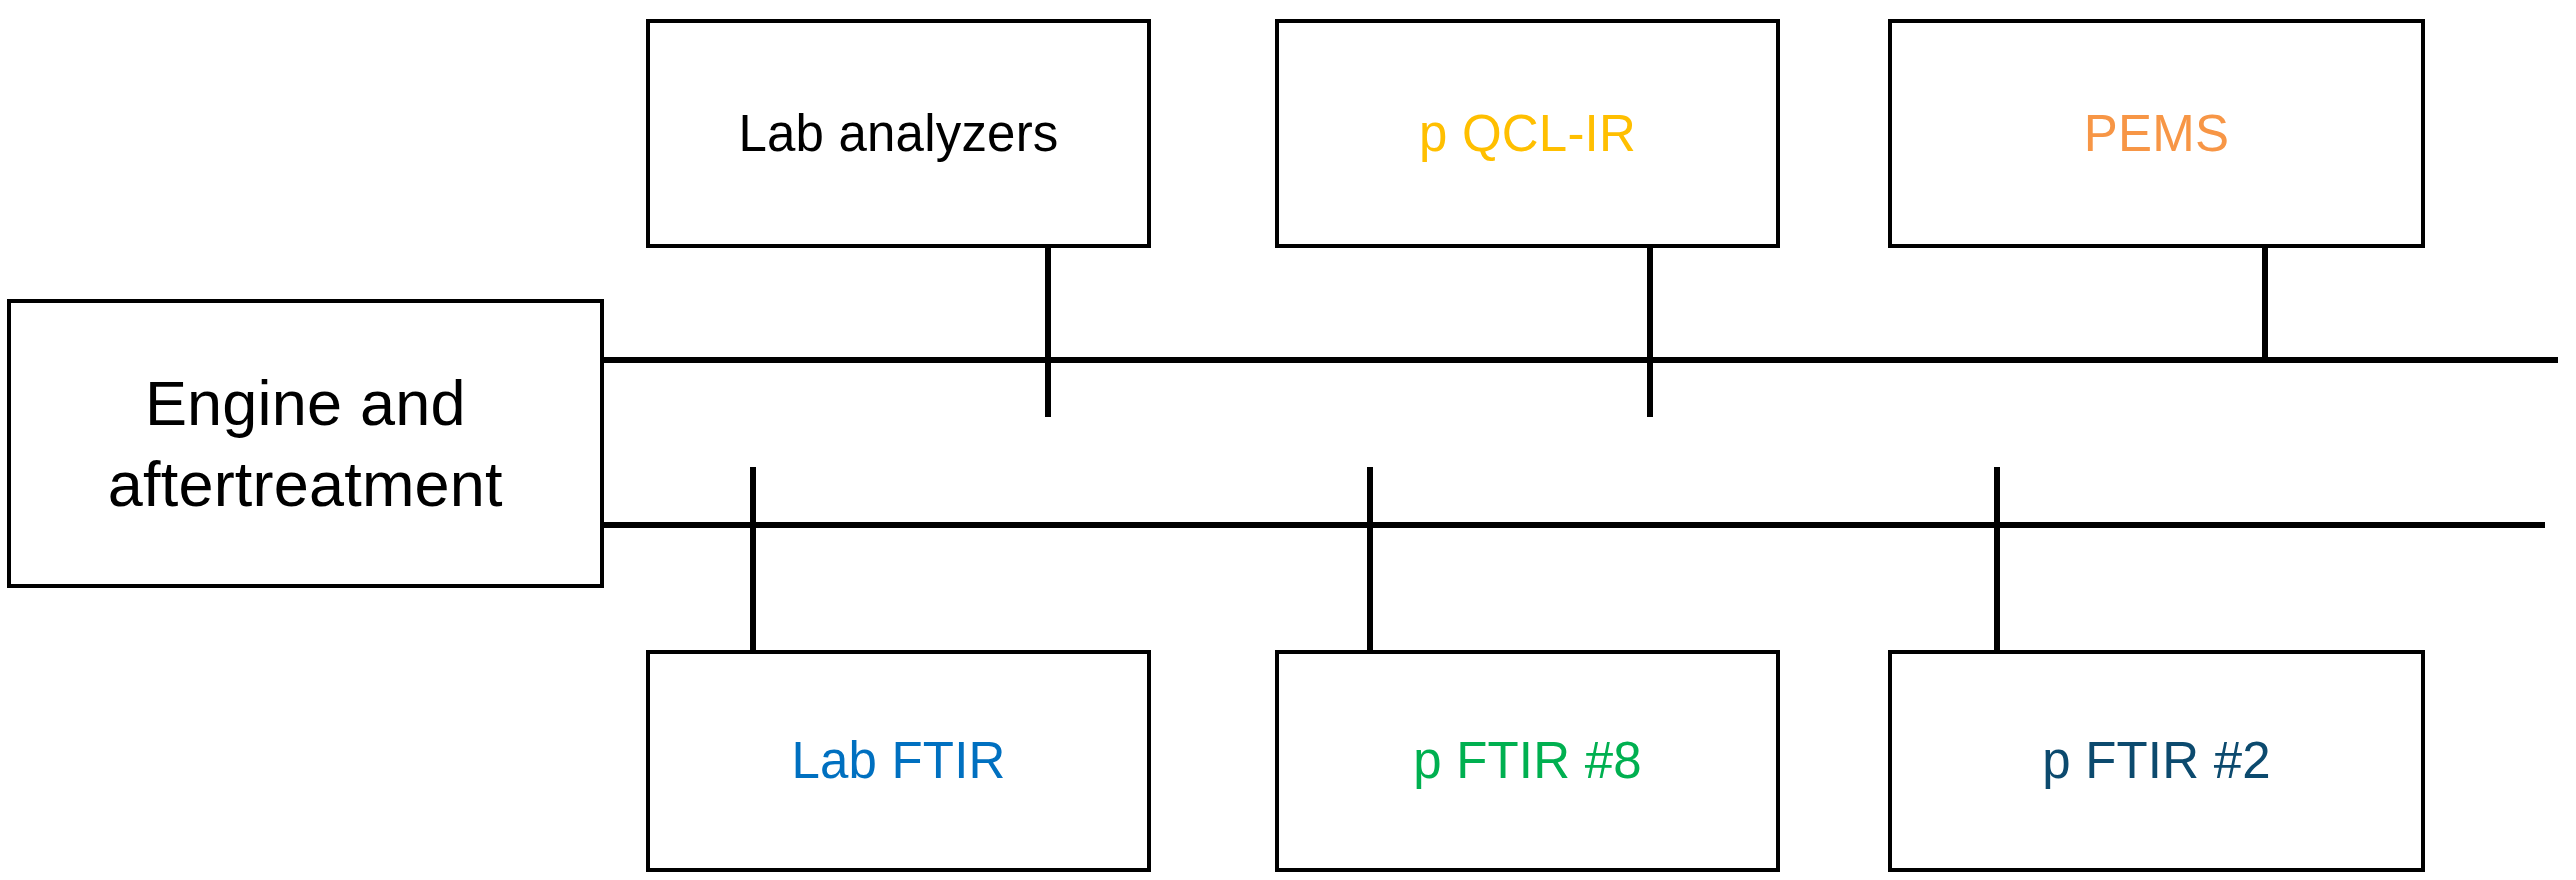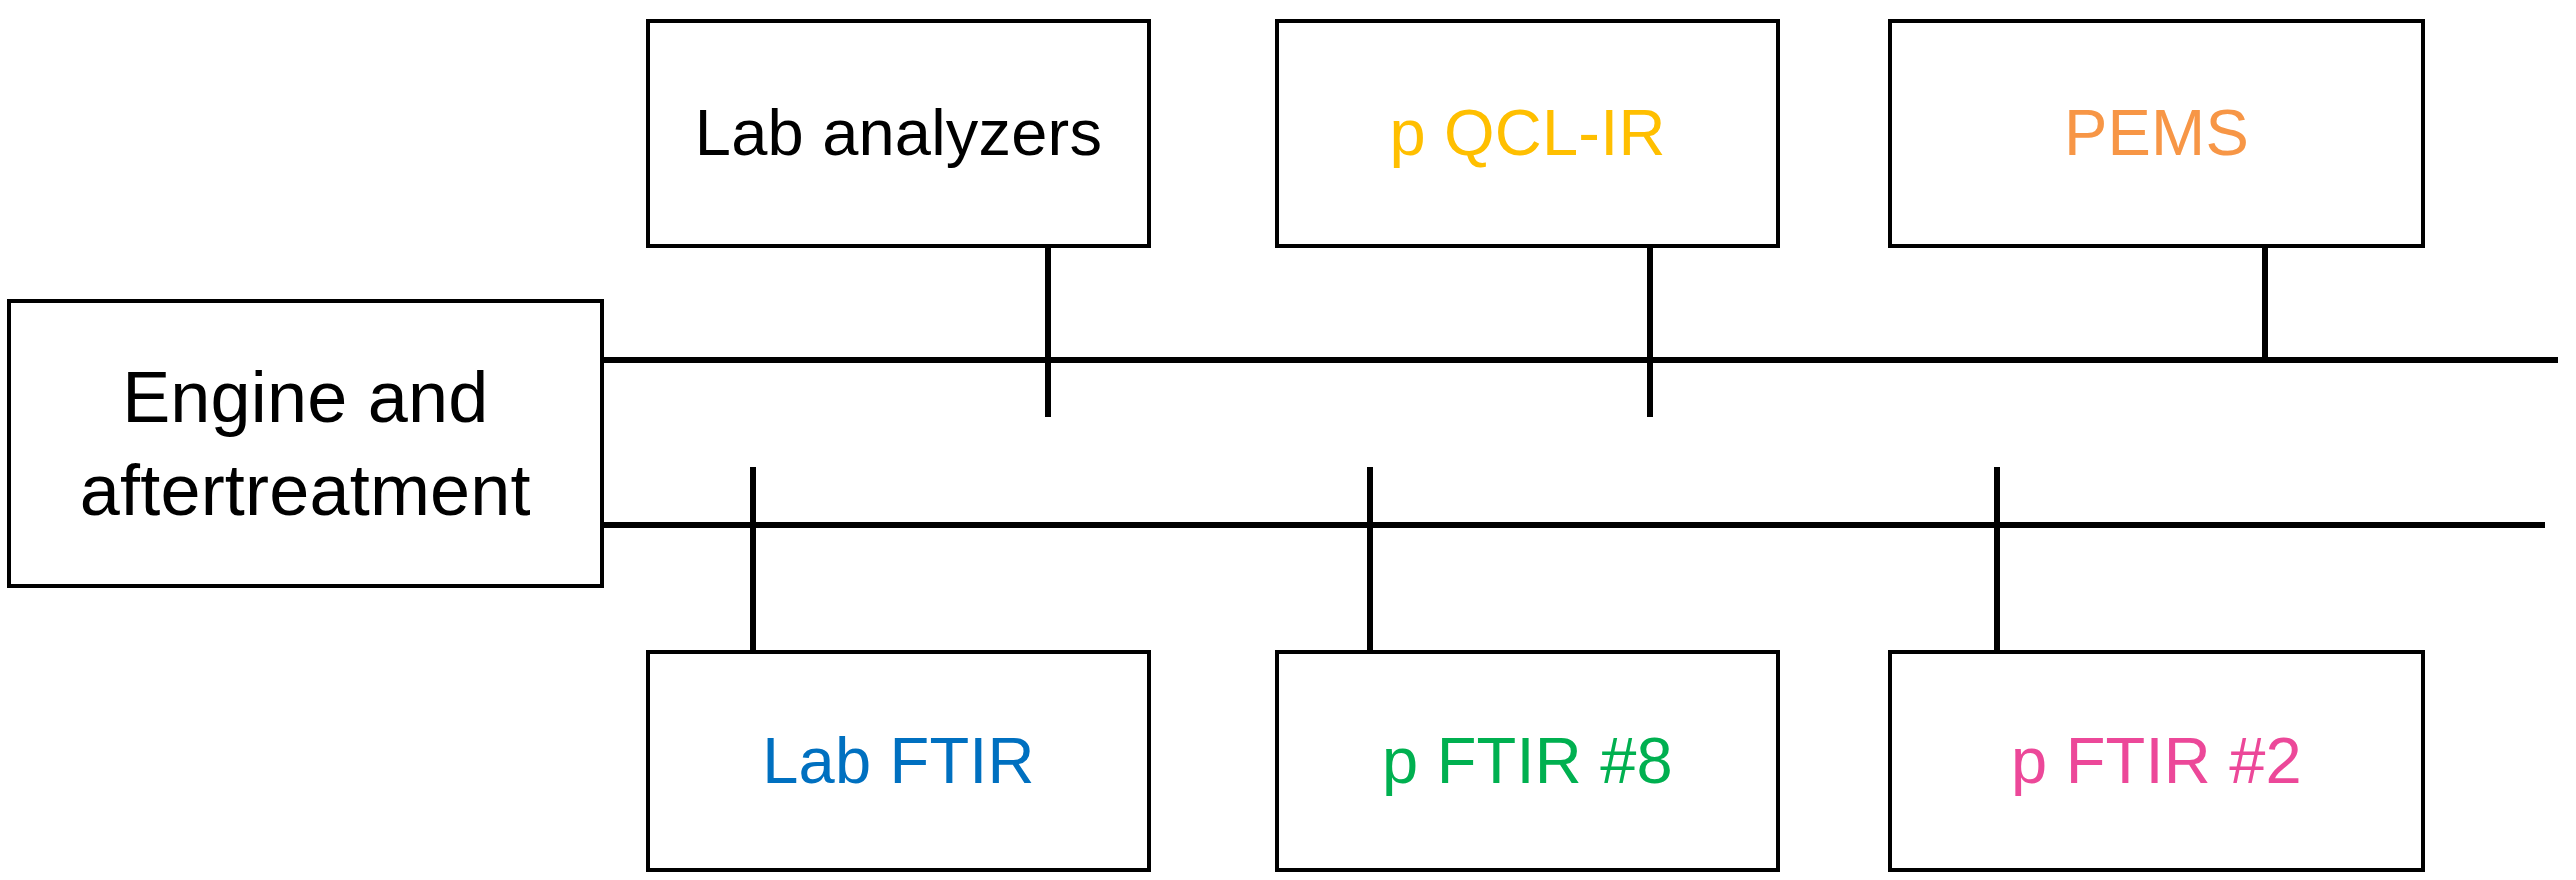--- a/index.html
+++ b/index.html
@@ -27,33 +27,33 @@
     display: flex;
     align-items: center;
     justify-content: center;
     text-align: center;
     line-height: 1.12;
     z-index: 5;
   }
   .node-label {
     display: block;
     width: 100%;
-    font-size: 65px;
+    font-size: 51px;
     font-weight: 400;
     letter-spacing: 0.2px;
     white-space: pre-line;
   }
 
   
   #node-lab-analyzers { left: 646px;  top: 19px;  width: 505px; height: 229px; }
   #node-qcl-ir        { left: 1275px; top: 19px;  width: 505px; height: 229px; align-items: center; }
   #node-pems          { left: 1888px; top: 19px;  width: 537px; height: 229px; }
 
   #node-engine        { left: 6.8px;    top: 299px; width: 597px; height: 289px; }
-  #node-engine .node-label { font-size: 72px; line-height: 1.28; }
+  #node-engine .node-label { font-size: 63px; line-height: 1.28; }
 
   #node-efm {
     left: 2124px; top: 358px; width: 312px; height: 173px;
     border-width: 8.6px;
     z-index: 9;
   }
   #node-efm .node-label { font-size: 62px; }
 
   #node-lab-ftir      { left: 646px;  top: 650px; width: 505px; height: 222px; }
   #node-pftir-1       { left: 1275px; top: 650px; width: 505px; height: 222px; }
@@ -120,17 +120,17 @@
 
   <div class="node-box" id="node-lab-ftir">
     <span class="node-label" style="color: rgb(0, 112, 192);">Lab FTIR</span>
   </div>
 
   <div class="node-box" id="node-pftir-1">
     <span class="node-label" style="color: rgb(0, 176, 80);">p FTIR #8</span>
   </div>
 
   <div class="node-box" id="node-pftir-2">
-    <span class="node-label" style="color: #ec4899;">p FTIR #2</span>
+    <span class="node-label" style="color: #0c4a6e;">p FTIR #2</span>
   </div>
 
 </div>
 
 
 </body></html>

